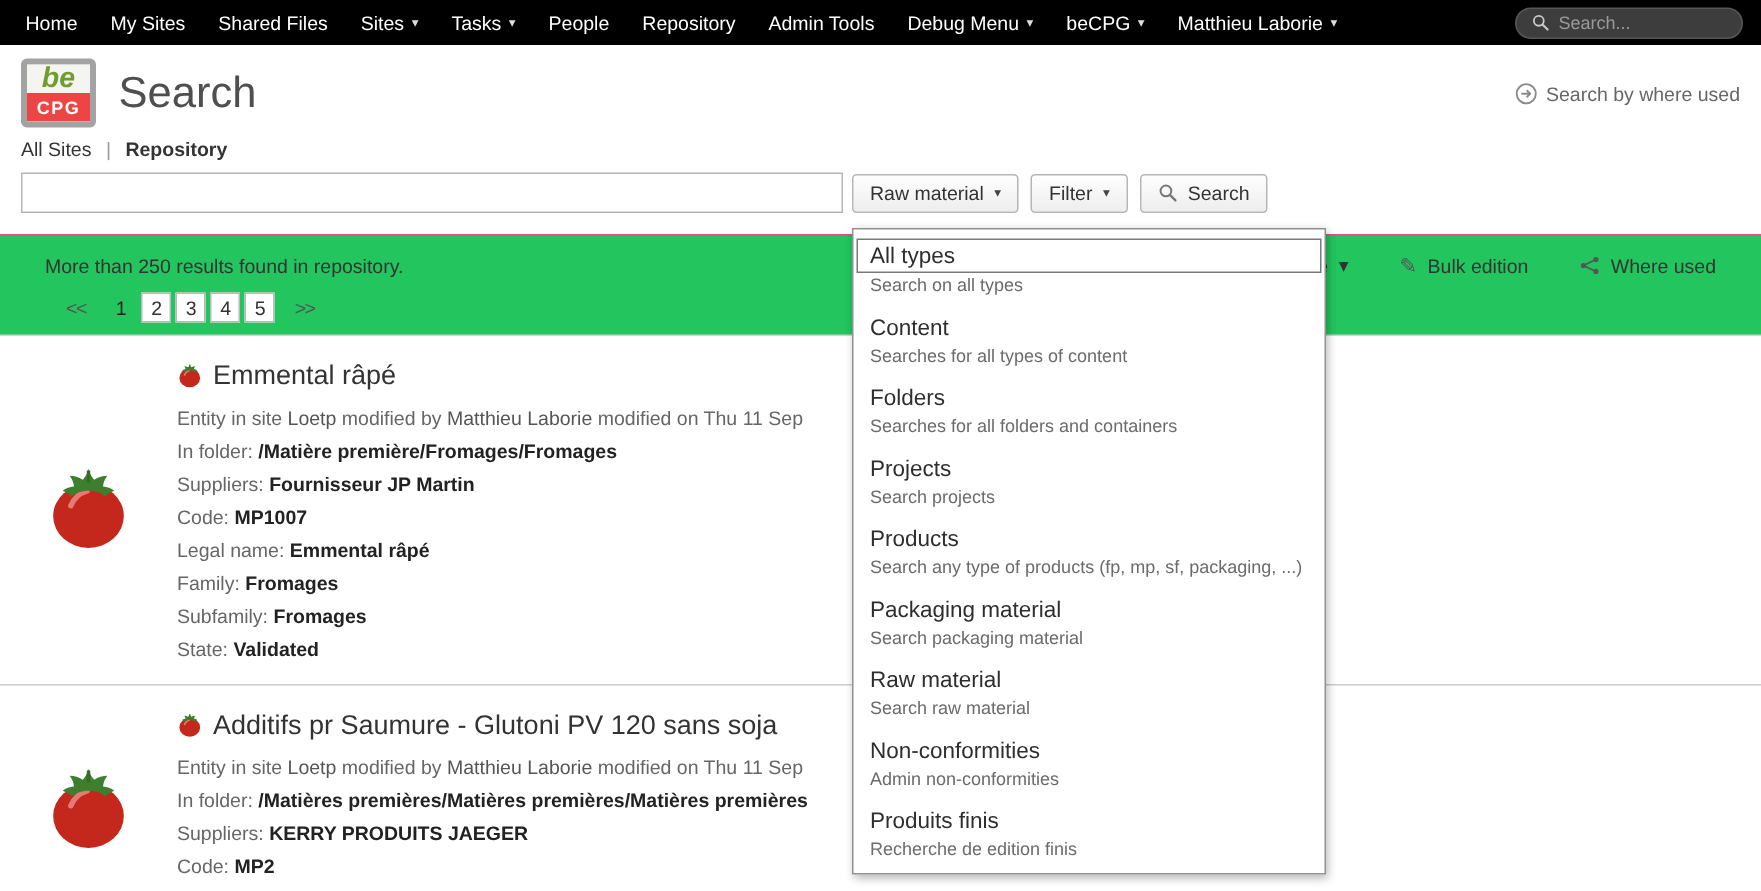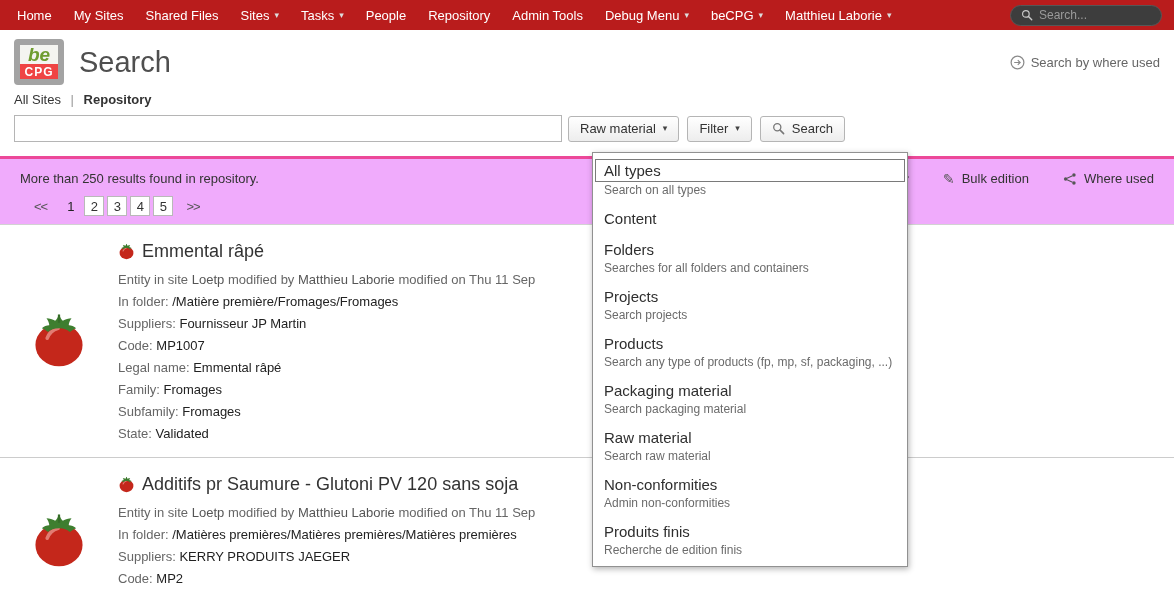--- a/index.html
+++ b/index.html
@@ -1,30 +1,30 @@
 <!DOCTYPE html>
 <html><head>
 <meta charset="utf-8">
 <style>
   *{margin:0;padding:0;box-sizing:border-box}
   html,body{width:1174px;height:594px;overflow:hidden}
   body{font-family:"Liberation Sans","DejaVu Sans",sans-serif;background:#fff;position:relative;color:#333}
 
   
-  .topnav{height:30px;background:#b91c1c;display:flex;align-items:center;color:#fff;font-size:13px;padding:0 12px 0 6px}
+  .topnav{height:30px;background:#000000;display:flex;align-items:center;color:#fff;font-size:13px;padding:0 12px 0 6px}
   .nav-item{padding:0 11px;height:30px;display:flex;align-items:center;gap:5px;color:#fff;cursor:pointer;white-space:nowrap}
   .caret{font-size:9px;color:#ddd;line-height:1}
   .nav-search{margin-left:auto;display:flex;align-items:center;gap:6px;background:#3d3d3d;border:1px solid #575757;border-radius:11px;height:21px;padding:0 10px;width:152px}
   .nav-search svg{width:12px;height:12px;color:#c9c9c9;flex-shrink:0}
   .nav-search input{background:transparent;border:none;outline:none;color:#ddd;font-size:12px;width:108px;font-family:inherit}
   .nav-search input::placeholder{color:#9a9a9a}
 
   
   .header{display:flex;align-items:center;padding:9px 14px 7px}
-  .logo{width:50px;height:46px;border-radius:4px;overflow:hidden;display:flex;flex-direction:column;border:6px solid #a3a3a3;flex-shrink:0}
+  .logo{width:50px;height:46px;border-radius:4px;overflow:hidden;display:flex;flex-direction:column;border:4px solid #a3a3a3;flex-shrink:0}
   .logo-top{flex:1;background:#f4f4f0;color:#6f9d2f;font-style:italic;font-weight:bold;font-size:19px;display:flex;align-items:center;justify-content:center;line-height:1}
   .logo-bottom{height:28px;background:#ef4444;color:#fff;font-weight:bold;font-size:12px;display:flex;align-items:center;justify-content:center;letter-spacing:1px}
   .page-title{font-size:29px;color:#4f4f4f;font-weight:400;margin-left:15px}
   .where-used-link{margin-left:auto;display:flex;align-items:center;gap:6px;color:#666;font-size:13px;cursor:pointer}
   .where-used-link svg{width:15px;height:15px;color:#8a8a8a}
 
   
   .breadcrumb{padding:0 14px;font-size:13px;color:#333}
   .breadcrumb .link{cursor:pointer}
   .breadcrumb .sep{color:#999;margin:0 6px}
@@ -32,21 +32,21 @@
 
   
   .search-row{display:flex;align-items:center;padding:8px 14px 14px;gap:6px}
   .search-input{width:548px;height:27px;border:1px solid #b5b5b5;font-size:13px;padding:0 8px;outline:none;font-family:inherit}
   .btn{height:26px;background:linear-gradient(#ffffff,#ededed);border:1px solid #b5b5b5;border-radius:3px;font-size:13px;color:#333;display:flex;align-items:center;gap:7px;padding:0 11px;cursor:pointer;font-family:inherit}
   .btn + .btn{margin-left:2px}
   .btn .caret2{font-size:9px;color:#444;line-height:1}
   .btn svg{width:13px;height:13px;color:#777}
 
   
-  .results-bar{background:#f0abfc;border-top:3px solid #ec4899;border-bottom:1px solid #d2d2d2;padding:12px 0 8px}
+  .results-bar{background:#22c55e;border-top:1px solid #ec4899;border-bottom:1px solid #d2d2d2;padding:12px 10px 8px}
   .results-bar-top{display:flex;align-items:center;padding:0 20px}
   .summary{font-size:13px;color:#333}
   .toolbar{margin-left:auto;display:flex;align-items:center;gap:34px;font-size:13px;color:#333}
   .tool{display:flex;align-items:center;gap:7px;cursor:pointer;white-space:nowrap}
   .tool svg{width:14px;height:14px;color:#555}
   .tool .pencil{font-size:14px;color:#555;line-height:1}
   .pagination{display:flex;align-items:center;gap:3px;padding:10px 0 0 34px;font-size:13px;color:#444}
   .page-arrow{margin:0 10px 0 0;color:#555;cursor:pointer;letter-spacing:-1px}
   .page-arrow.next{margin:0 0 0 10px}
   .page-current{padding:0 7px;color:#222}
@@ -55,24 +55,24 @@
   
   .result{display:flex;border-bottom:1px solid #ccc;padding:10px 0 12px}
   .result-icon-col{width:118px;display:flex;justify-content:center;align-items:center;flex-shrink:0}
   .result-icon-col svg{width:58px;height:58px}
   .result-body{padding-top:6px;min-width:0}
   .result-title{display:flex;align-items:center;gap:7px;font-size:18px;color:#333;cursor:pointer;margin-bottom:7px;white-space:nowrap}
   .result-title svg{width:17px;height:17px;flex-shrink:0}
   .meta{font-size:13px;color:#666;line-height:22px;white-space:nowrap}
   .meta .mb{font-weight:normal;color:#555;cursor:pointer}
   .field{font-size:13px;color:#666;line-height:22px;white-space:nowrap}
-  .fvalue{font-weight:normal;color:#222}
-
-  
-  .type-menu{position:absolute;left:592px;top:152px;width:316px;background:#fff;border:1px solid #919191;box-shadow:1px 2px 6px rgba(0,0,0,.3);z-index:60;padding:2px 0}
+  .fvalue{font-weight:bold;color:#222}
+
+  
+  .type-menu{position:absolute;left:568px;top:152px;width:316px;background:#fff;border:1px solid #919191;box-shadow:1px 2px 6px rgba(0,0,0,.3);z-index:60;padding:2px 0}
   .menu-item{padding:4px 11px 6px;cursor:pointer}
   .menu-title{font-size:15px;color:#2e2e2e;line-height:21px}
   .menu-desc{font-size:12px;color:#6b6b6b;line-height:16px}
   .menu-item.focused .menu-title{display:block;border:1px solid #7a7a7a;margin:0 -9px;padding:0 8px}
 
   .hidden-defs{position:absolute;width:0;height:0;overflow:hidden}
 </style>
 </head>
 <body>
 
@@ -276,20 +276,21 @@
   </div>
 </div>
 
 <div class="type-menu">
   <div class="menu-item focused">
     <div class="menu-title">All types</div>
     <div class="menu-desc">Search on all types</div>
   </div>
   <div class="menu-item">
     <div class="menu-title">Content</div>
+    <div class="menu-desc">Searches for all types of content</div>
   </div>
   <div class="menu-item">
     <div class="menu-title">Folders</div>
     <div class="menu-desc">Searches for all folders and containers</div>
   </div>
   <div class="menu-item">
     <div class="menu-title">Projects</div>
     <div class="menu-desc">Search projects</div>
   </div>
   <div class="menu-item">

